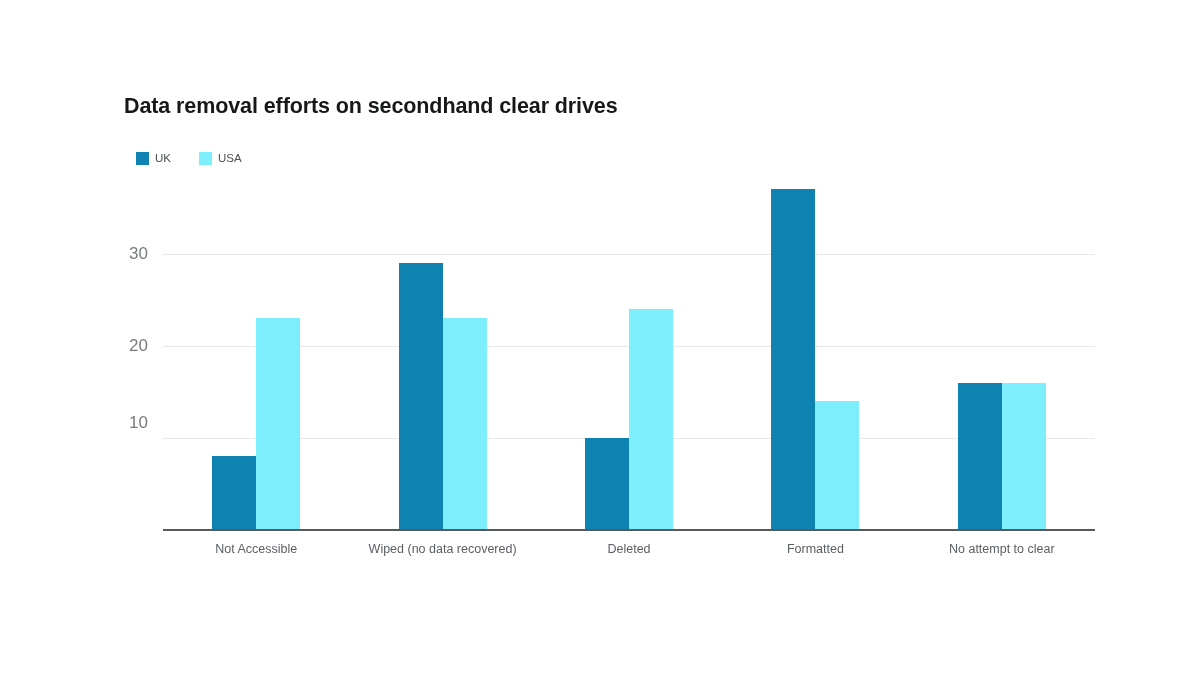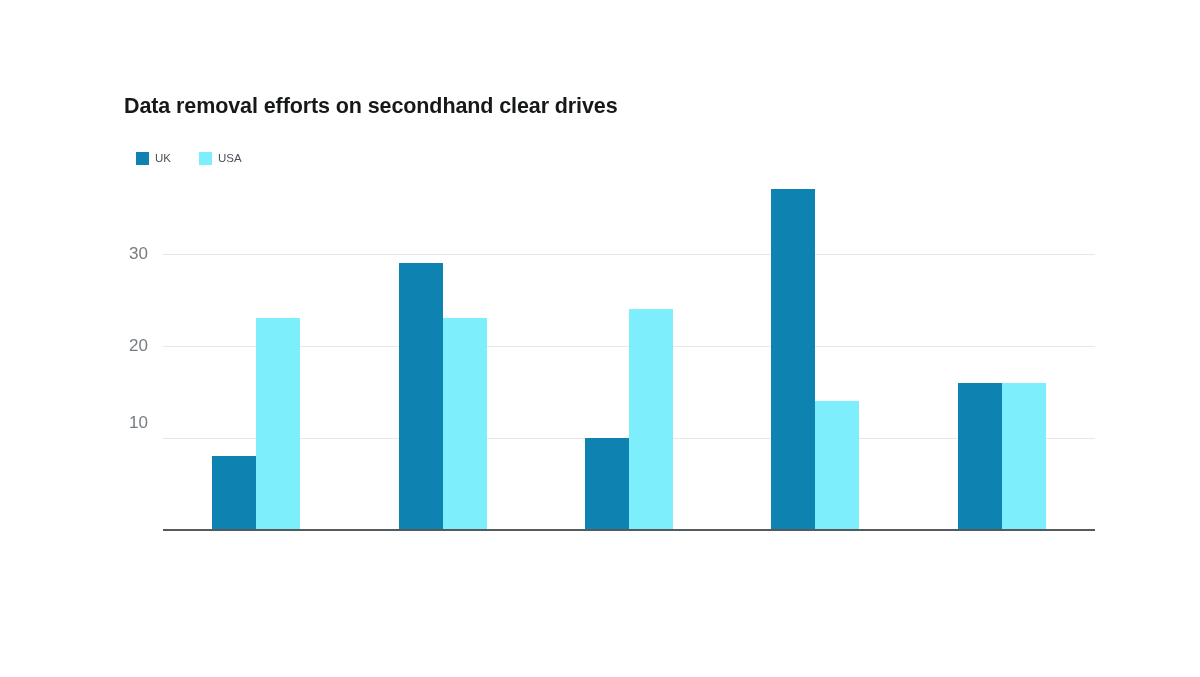--- a/index.html
+++ b/index.html
@@ -184,14 +184,21 @@
         </div>
         <div class="bar-group" style="left: 794.8px;">
           <div class="bar bar-uk" title="UK: 16" style="height: 147.368px; background: rgb(14, 130, 176);"></div>
           <div class="bar bar-usa" title="USA: 16" style="height: 147.368px; background: rgb(125, 238, 252);"></div>
         </div>
       </div>
   </div>
 
   <div id="axis-line"></div>
 
+  <div id="category-labels">
+      <div class="cat-label" style="left: 18.2px; color: rgb(90, 95, 100);">Not Accessible</div>
+      <div class="cat-label" style="left: 204.6px; color: rgb(90, 95, 100);">Wiped (no data recovered)</div>
+      <div class="cat-label" style="left: 391px; color: rgb(90, 95, 100);">Deleted</div>
+      <div class="cat-label" style="left: 577.4px; color: rgb(90, 95, 100);">Formatted</div>
+      <div class="cat-label" style="left: 763.8px; color: rgb(90, 95, 100);">No attempt to clear</div>
+    </div>
 
 </div>
 
 </body></html>

